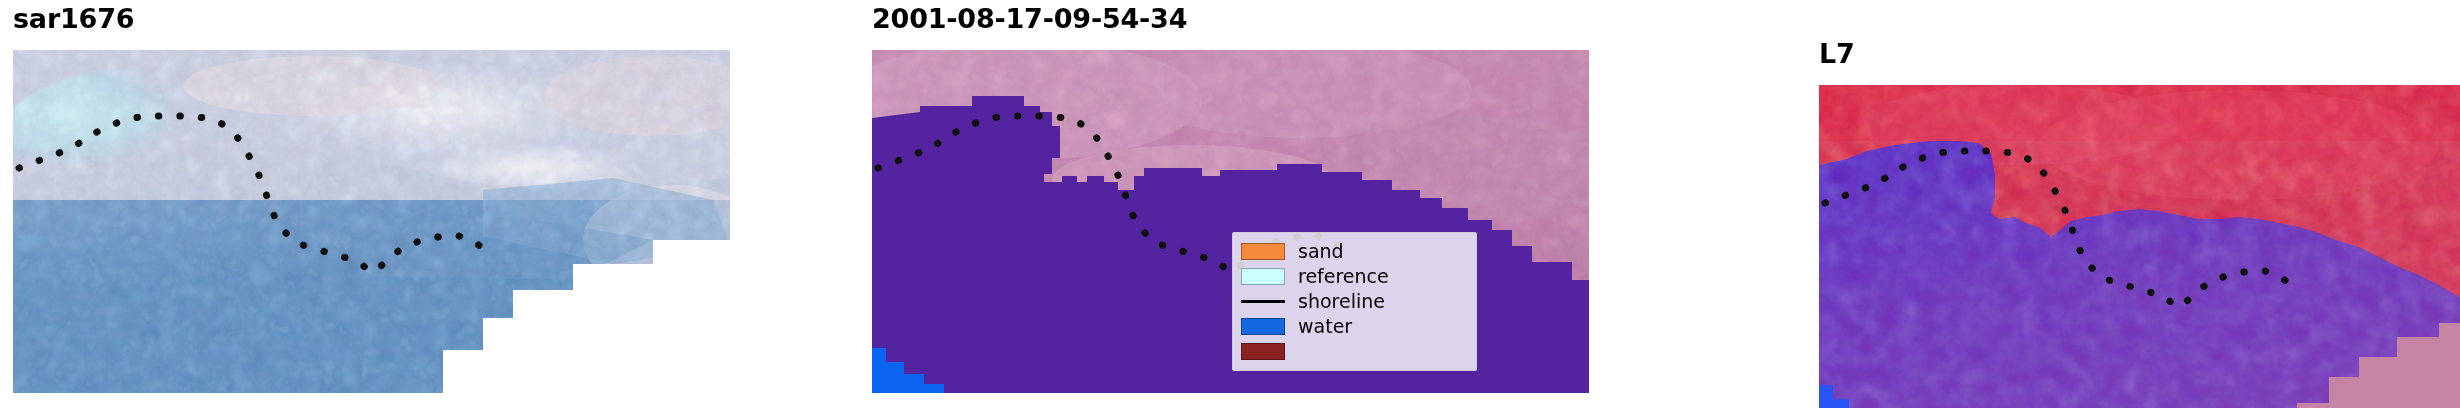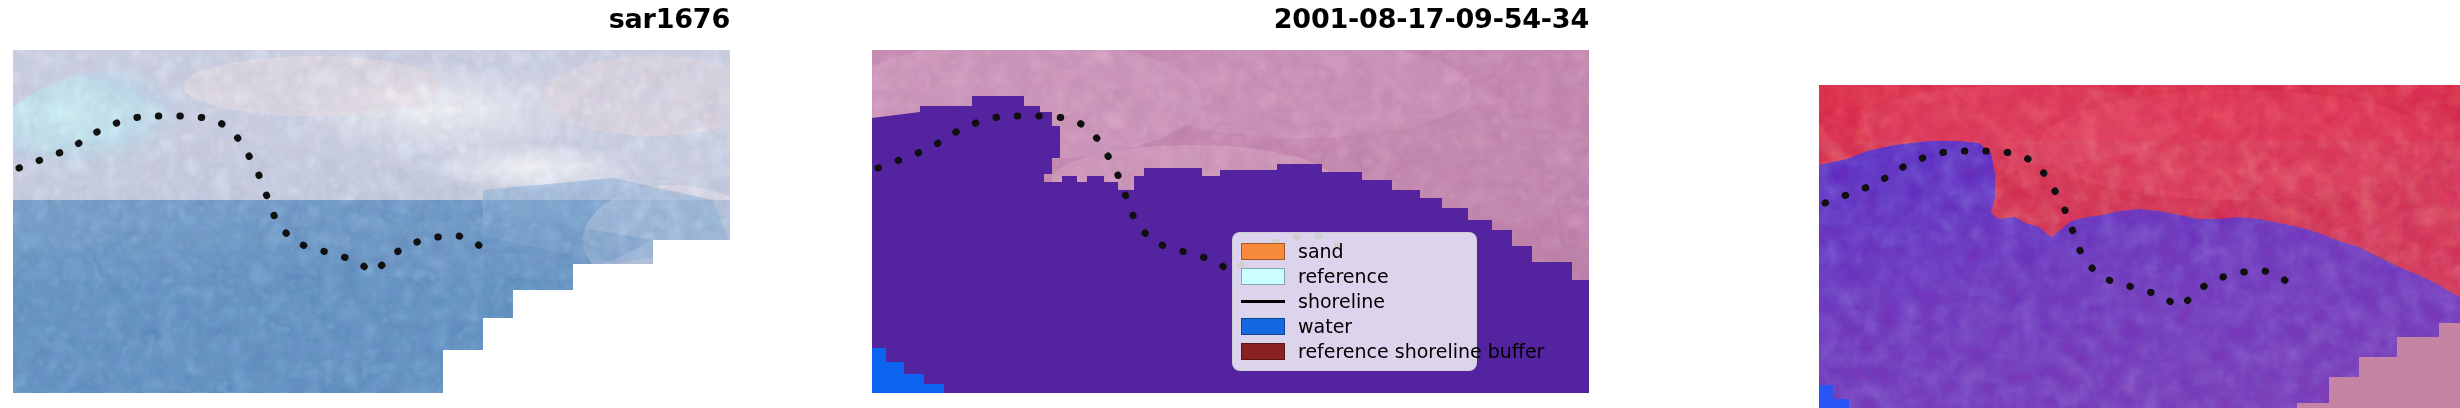--- a/index.html
+++ b/index.html
@@ -17,21 +17,21 @@
   }
   .panel{
     position:absolute;
     top:0;
     width:717px;
     height:408px;
   }
   .panel-title{
     position:absolute;
     top:4px;left:0;width:717px;
-    text-align:right;
+    text-align:left;
     font-size:27px;
     font-weight:bold;
     color:#000000;
     letter-spacing:-0.2px;
     line-height:30px;
     white-space:nowrap;
   }
   .axes{
     position:absolute;
     top:50px;left:0;
@@ -42,21 +42,21 @@
   .axes svg{display:block;width:717px;height:343px;}
 
   
   .legend{
     position:absolute;
     left:360px;
     top:182px;
     width:245px;
     background:rgba(255,255,255,0.80);
     border:1px solid rgba(204,204,204,0.85);
-    border-radius:8px;
+    border-radius:2px;
     padding:6px 8px 6px 8px;
     box-sizing:border-box;
   }
   .legend-row{
     display:flex;
     align-items:center;
     height:25px;
   }
   .legend-swatch{
     width:44px;height:17px;
@@ -205,21 +205,20 @@
         <div class="legend-row">
           <span class="legend-swatch line-swatch"></span>
           <span class="legend-label">shoreline</span>
         </div>
         <div class="legend-row">
           <span class="legend-swatch" style="background:#1569e0;"></span>
           <span class="legend-label">water</span>
         </div>
         <div class="legend-row">
           <span class="legend-swatch" style="background:#8b2222;"></span>
-          <span class="legend-label">reference shoreline buffer</span>
         </div>
       </div>
     </div>
   </div>
 
   <div class="panel" style="left:1819px;margin-top:35px;">
     <div class="panel-title">L7</div>
     <div class="axes">
       <svg viewBox="0 0 717 343" preserveAspectRatio="none">
         <defs>

